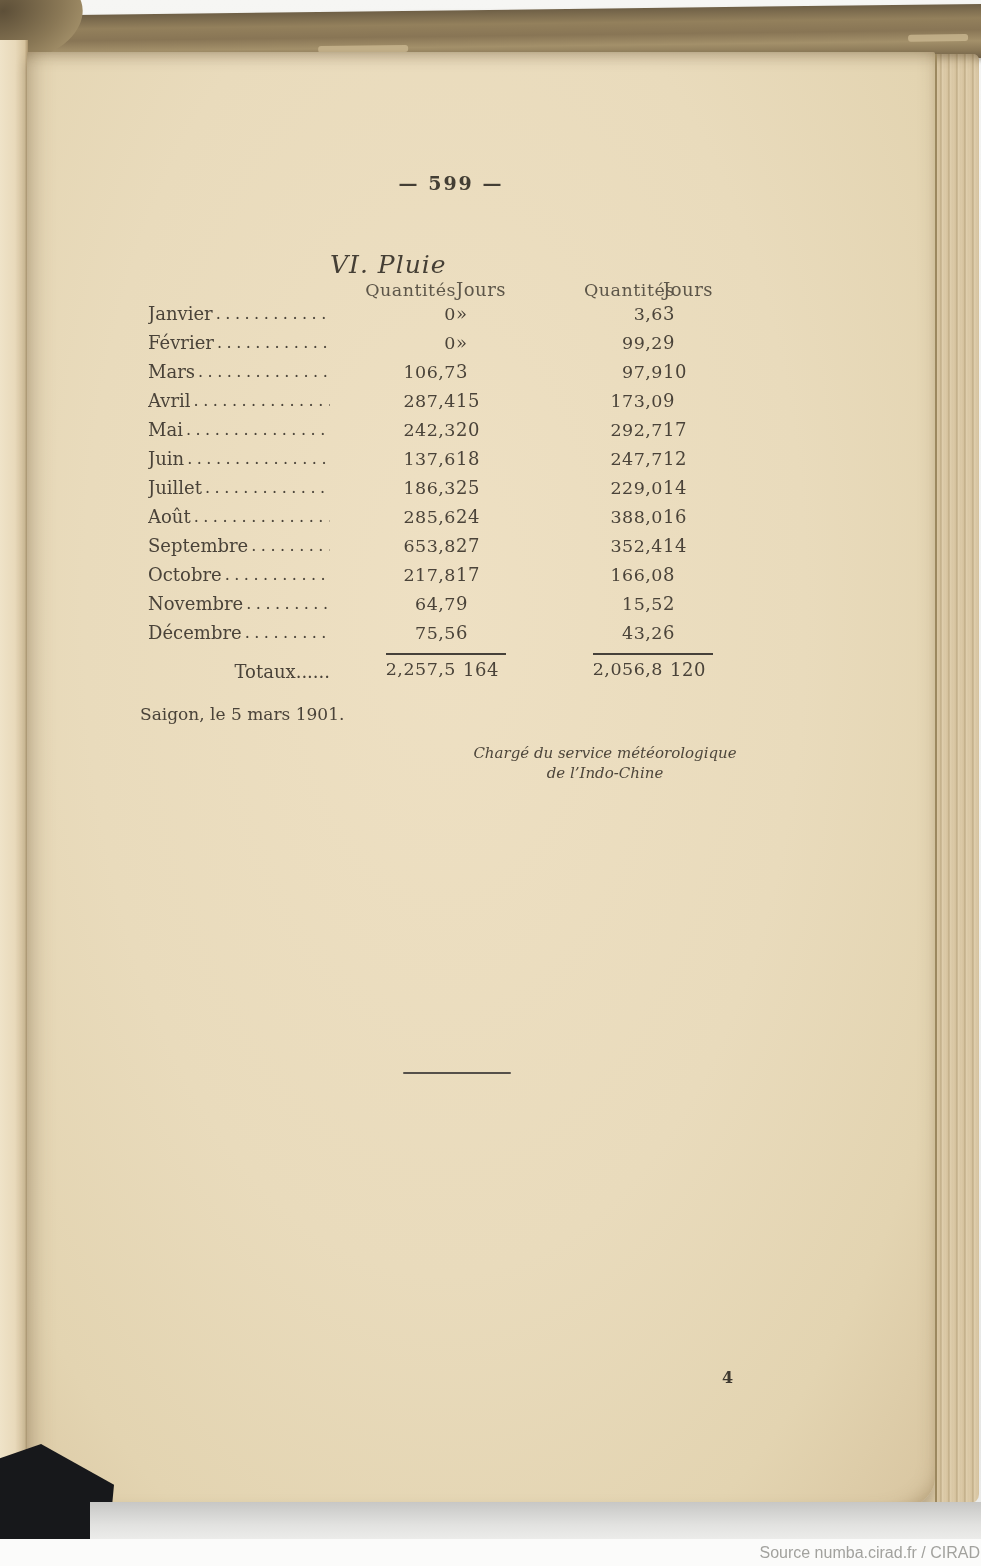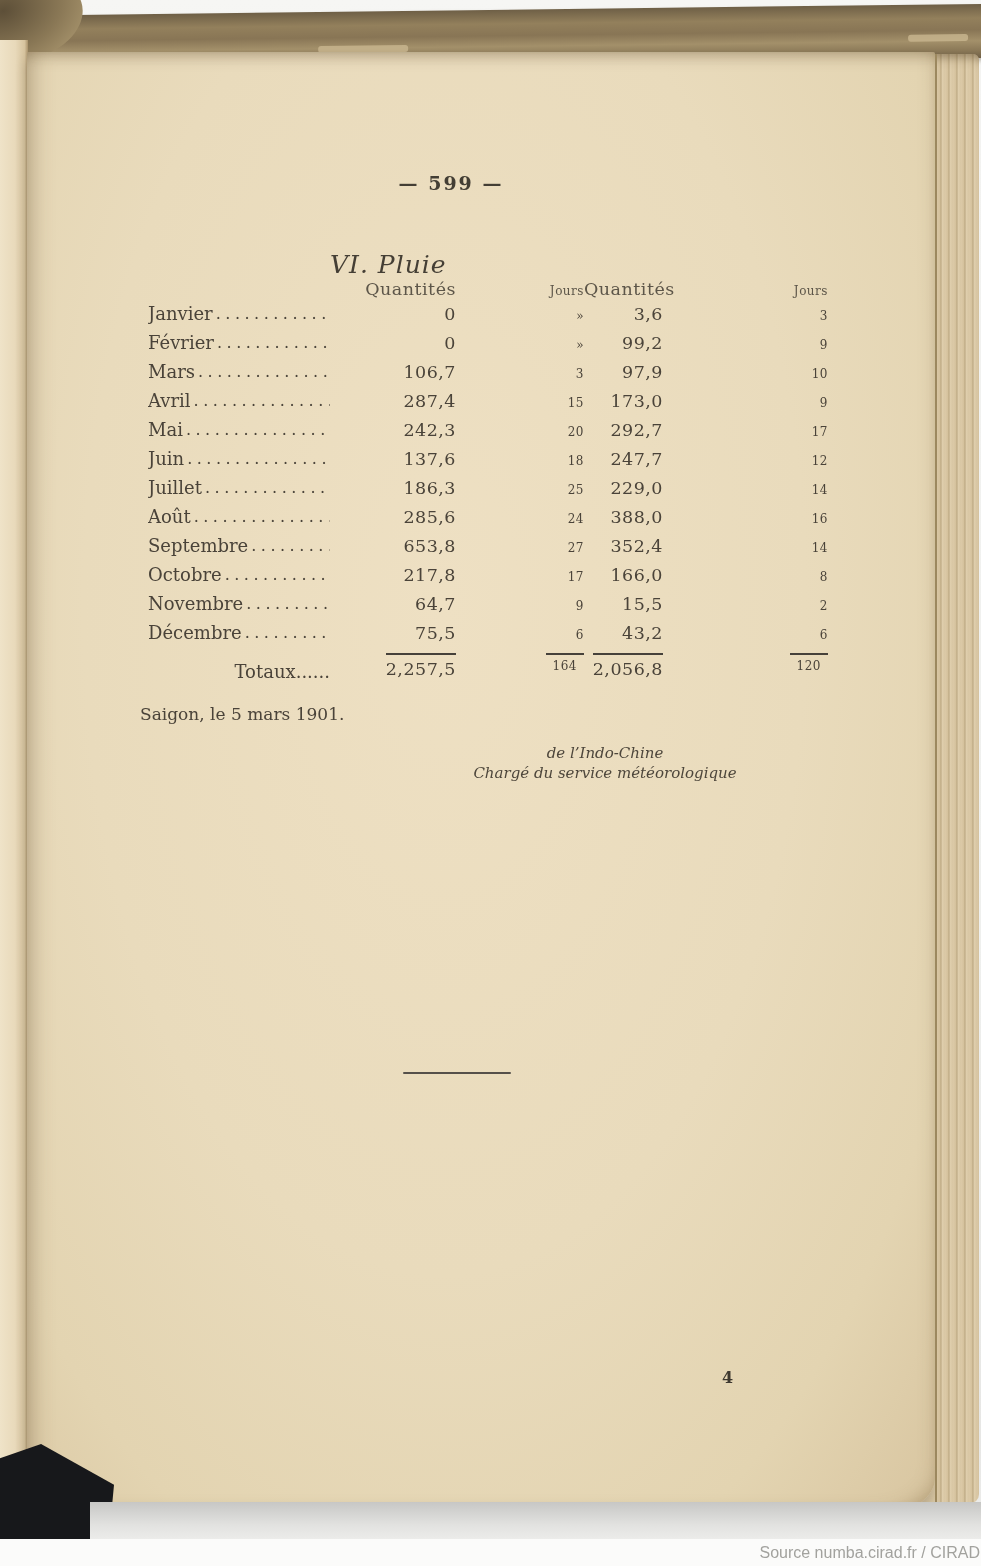--- a/index.html
+++ b/index.html
@@ -63,21 +63,21 @@
   .pagenum{position:absolute;left:351px;top:172px;width:200px;text-align:center;
     font-size:19px;font-weight:bold;letter-spacing:2px;color:#433e34;}
   .title{position:absolute;left:330px;top:222px;width:250px;
     font-size:25px;font-style:italic;letter-spacing:1px;color:#453f35;margin-top:28px;}
   .rain-table{position:absolute;left:148px;top:279px;width:680px;}
   .tr{display:grid;grid-template-columns:182px 126px 128px 79px 165px;align-items:baseline;height:29px;}
   .tr.head{height:24px;font-size:12.5px;color:#5d5649;letter-spacing:.4px;}
   .c-label{display:flex;align-items:center;overflow:hidden;font-size:18px;}
   .leader{flex:1;overflow:hidden;white-space:nowrap;letter-spacing:4.5px;margin-left:3px;font-size:16px;color:#4a4339;}
   .c-q{text-align:right;font-size:17.5px;letter-spacing:.5px;}
-  .c-j{text-align:right;font-size:12px;letter-spacing:.5px;}
+  .c-j{text-align:left;font-size:18px;letter-spacing:.5px;}
   .tr.totals{height:40px;align-items:start;margin-top:2px;font-size:19.5px;}
   .tr.totals .c-label{font-size:18px;justify-content:flex-end;padding-top:8px;}
   .sum{display:inline-block;border-top:2px solid #46413a;padding-top:4px;}
   .c-j .sum{padding-left:7px;padding-right:7px;}
   .dateline{position:absolute;left:140px;top:704px;font-size:17px;color:#4a4339;}
   .sig{position:absolute;left:450px;top:729px;width:310px;text-align:center;}
   .sig-name{font-variant:small-caps;font-size:22px;letter-spacing:1px;color:#443e34;}
   .sig-role{margin-top:14px;font-style:italic;font-size:15px;line-height:20px;color:#4d463b;}
   .divider{position:absolute;left:403px;top:1072px;width:108px;height:2px;background:#55504a;border-radius:1px;}
   .corner-num{position:absolute;left:722px;top:1368px;font-size:16px;font-weight:bold;color:#3e3930;}
@@ -236,22 +236,22 @@
         <div class="c-j"><div class="sum">164</div></div>
         <div class="c-q"><div class="sum">2,056,8</div></div>
         <div class="c-j"><div class="sum">120</div></div>
       </div>
     </div>
 
   <div class="dateline">Saigon, le 5 mars 1901.</div>
 
   <div class="sig">
     <div class="sig-role">
+      <div>Chargé du service météorologique</div>
       <div>de l’Indo-Chine</div>
-      <div>Chargé du service météorologique</div>
     </div>
   </div>
 
   <div class="divider"></div>
   <div class="corner-num">4</div>
 
   <div class="footer-bar">
     <span>Source numba.cirad.fr / CIRAD</span>
   </div>
 </div>

